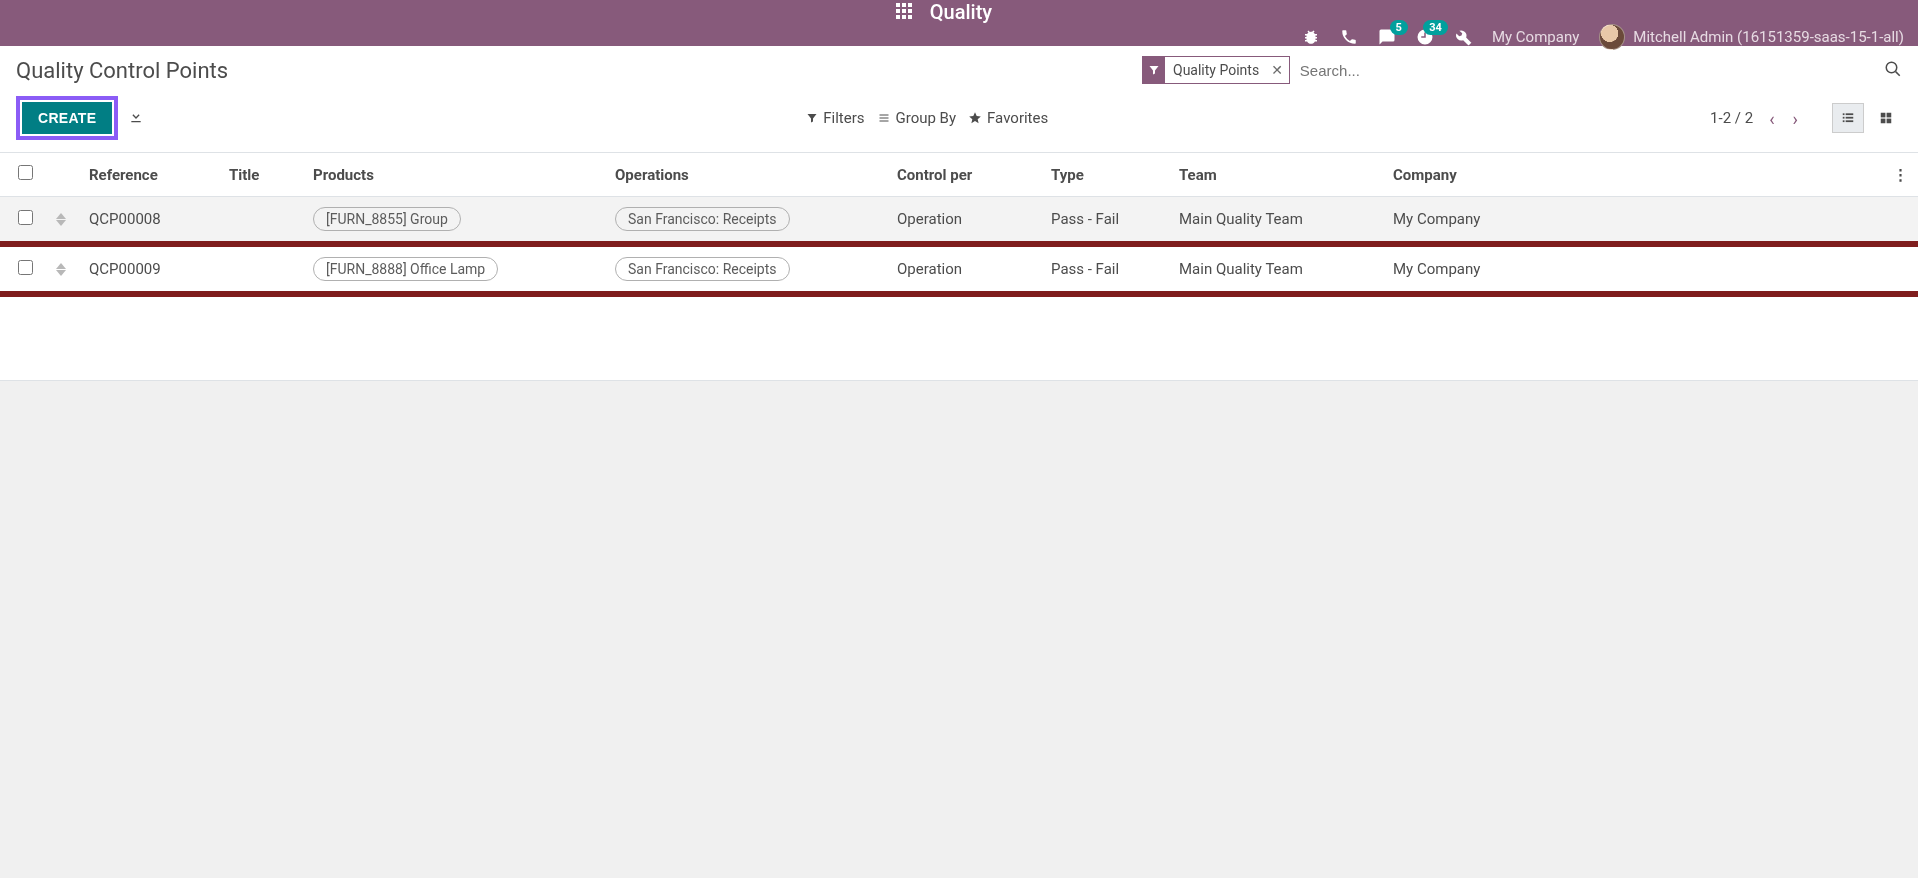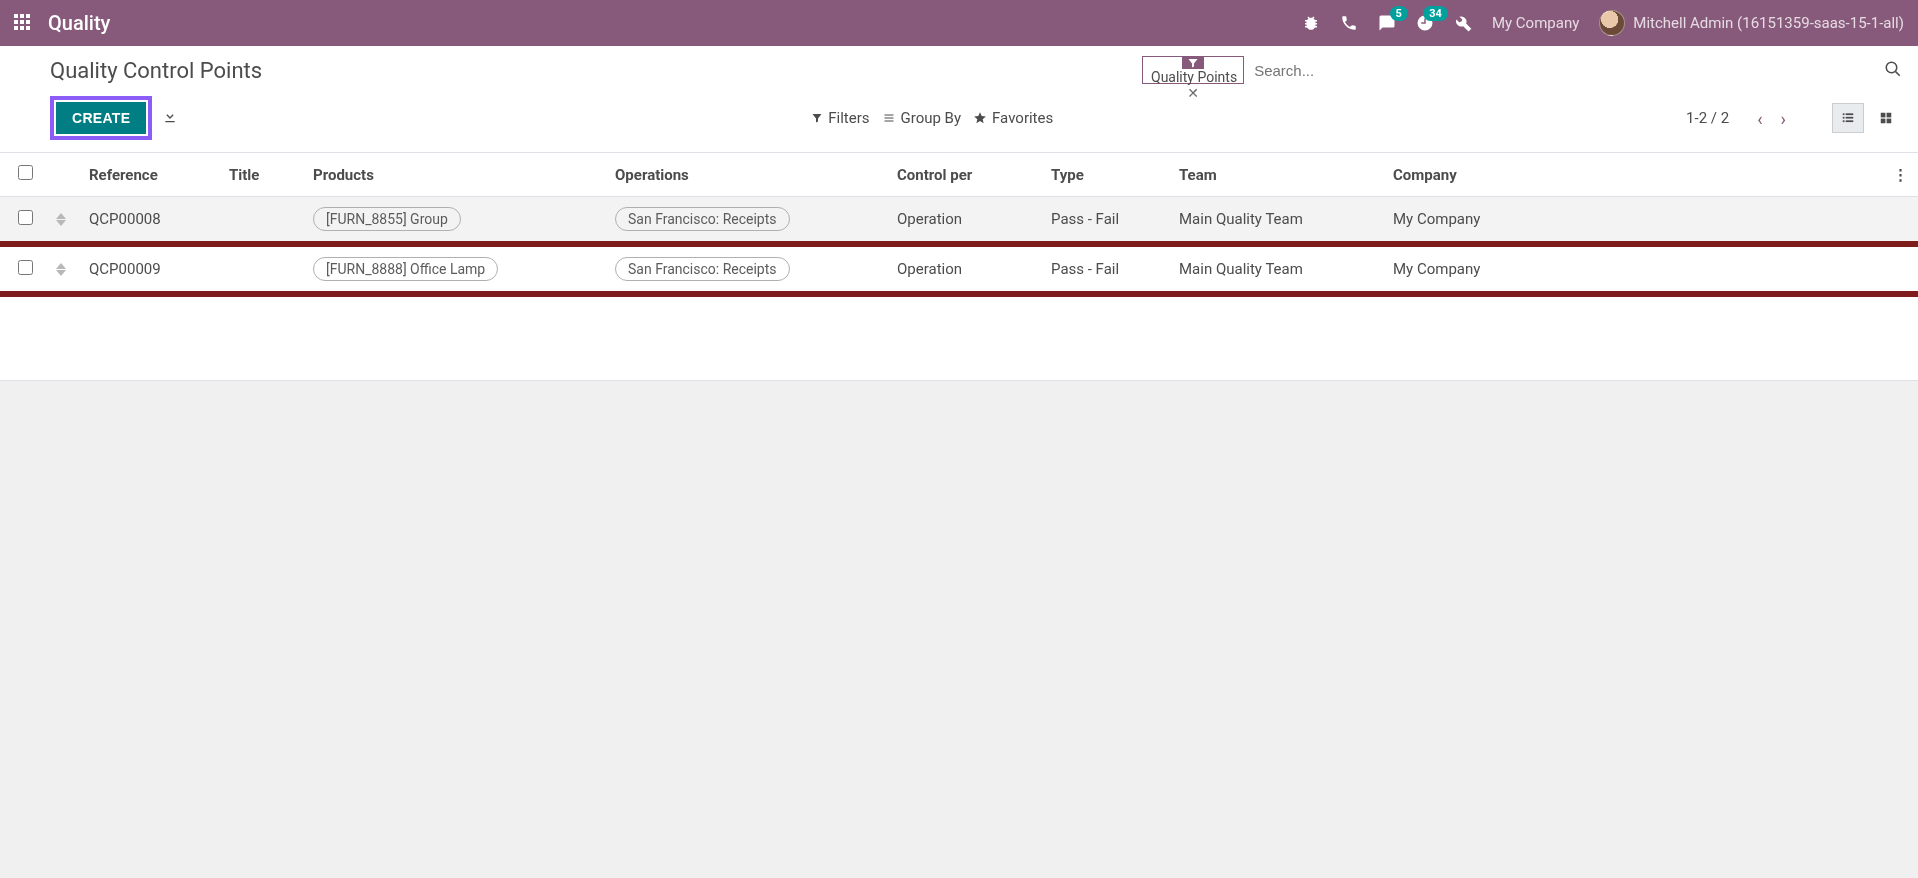--- a/index.html
+++ b/index.html
@@ -1,53 +1,53 @@
 <!DOCTYPE html>
 <html><head>
 <meta charset="utf-8">
 <style>
 * { margin:0; padding:0; box-sizing:border-box; }
 body { font-family: -apple-system, BlinkMacSystemFont, "Segoe UI", Roboto, "Helvetica Neue", Arial, sans-serif; font-size:14px; color:#4c4c4c; background:#f9f9f9; }
 
 
-.topnav { background:#875A7B; color:#fff; height:46px; display:flex; align-items:center; padding:0 14px; }
+.topnav { background:#875A7B; color:#fff; height:46px; display:flex; align-items:center; padding:0 14px;flex-direction:column; }
 .topnav-left { display:flex; align-items:center; gap:6px; }
 .apps-grid { width:18px; height:18px; display:grid; grid-template-columns:repeat(3,4px); grid-template-rows:repeat(3,4px); gap:2px; margin-right:10px; cursor:pointer; }
 .apps-grid div { background:#fff; width:4px; height:4px; }
 .app-title { font-size:20px; font-weight:500; margin-right:30px; }
 .menu { display:flex; gap:0; }
 .menu-item { padding:0 18px; color:#e7dbe3; font-size:15px; cursor:pointer; }
 .topnav-right { margin-left:auto; display:flex; align-items:center; gap:20px; }
 .tray-icon { width:18px; height:18px; fill:#fff; cursor:pointer; }
 .tray-item { position:relative; display:flex; align-items:center; }
 .badge { position:absolute; top:-8px; right:-12px; background:#00A09D; color:#fff; font-size:11px; font-weight:700; border-radius:10px; padding:1px 6px; }
 .badge-34 { right:-14px; }
 .company-name { font-size:15px; color:#e7dbe3; }
 .user-block { display:flex; align-items:center; gap:8px; }
 .avatar { width:26px; height:26px; border-radius:50%; background:radial-gradient(circle at 40% 35%, #e8c8a8 0 40%, #6b4a3a 41% 100%); border:1px solid rgba(255,255,255,.4); }
 .user-name { font-size:15px; color:#e7dbe3; }
 
 
-.control-panel { background:#fff; border-bottom:1px solid #dee2e6;padding-left:34px; }
+.control-panel { background:#fff; border-bottom:1px solid #dee2e6; }
 .cp-row1 { display:flex; align-items:center; padding:10px 16px 6px; }
 .breadcrumb { font-size:22px; color:#4c4c4c; }
 .search-area { margin-left:auto; display:flex; align-items:center; width:760px; }
-.search-facet { display:flex; align-items:center; border:1px solid #875A7B; font-size:14px; height:28px;flex-direction:column; }
+.search-facet { display:flex; align-items:center; border:1px solid #875A7B; font-size:14px; height:28px; }
 .facet-icon { background:#875A7B; color:#fff; width:22px; height:100%; display:flex; align-items:center; justify-content:center; }
 .facet-label { padding:0 6px 0 8px; color:#4c4c4c; }
 .facet-remove { padding:0 6px; cursor:pointer; color:#6b6b6b; font-size:14px; }
 .search-input { flex:1; border:0; outline:0; padding:5px 10px; font-size:15px; color:#0f766e; }
 .search-glass { cursor:pointer; }
 .cp-row2 { display:flex; align-items:center; padding:6px 16px 12px; }
 .create-wrap { display:inline-block; border:4px solid #8b5cf6; padding:2px; }
 .create-btn { background:#017E84; color:#fff; border:0; padding:8px 16px; font-size:14px; font-weight:700; letter-spacing:.3px; cursor:pointer; }
 .download-icon { margin-left:10px; cursor:pointer; color:#4c4c4c; }
 .toolbar { margin-left:auto; display:flex; align-items:center; gap:12px; font-size:15px; color:#4c4c4c; }
 .toolbar-item { display:flex; align-items:center; gap:5px; cursor:pointer; }
-.pager { margin-left:auto; display:flex; align-items:center; gap:28px; font-size:15px; color:#4c4c4c; }
+.pager { margin-left:auto; display:flex; align-items:center; gap:16px; font-size:15px; color:#4c4c4c; }
 .pager-arrows { display:flex; gap:18px; }
 .pager-arrow { cursor:pointer; color:#875A7B; font-size:18px; }
 .view-switch { display:flex; gap:6px; margin-left:18px; }
 .view-btn { width:32px; height:30px; display:flex; align-items:center; justify-content:center; border:1px solid transparent; cursor:pointer; color:#4c4c4c; }
 .view-btn.active { border-color:#ccc; background:#e9ecef; }
 
 
 .table-wrap { background:#fff; }
 table { width:100%; border-collapse:collapse; }
 thead th { text-align:left; font-weight:700; font-size:15px; color:#4c4c4c; padding:12px 10px; border-bottom:1px solid #dee2e6; }

